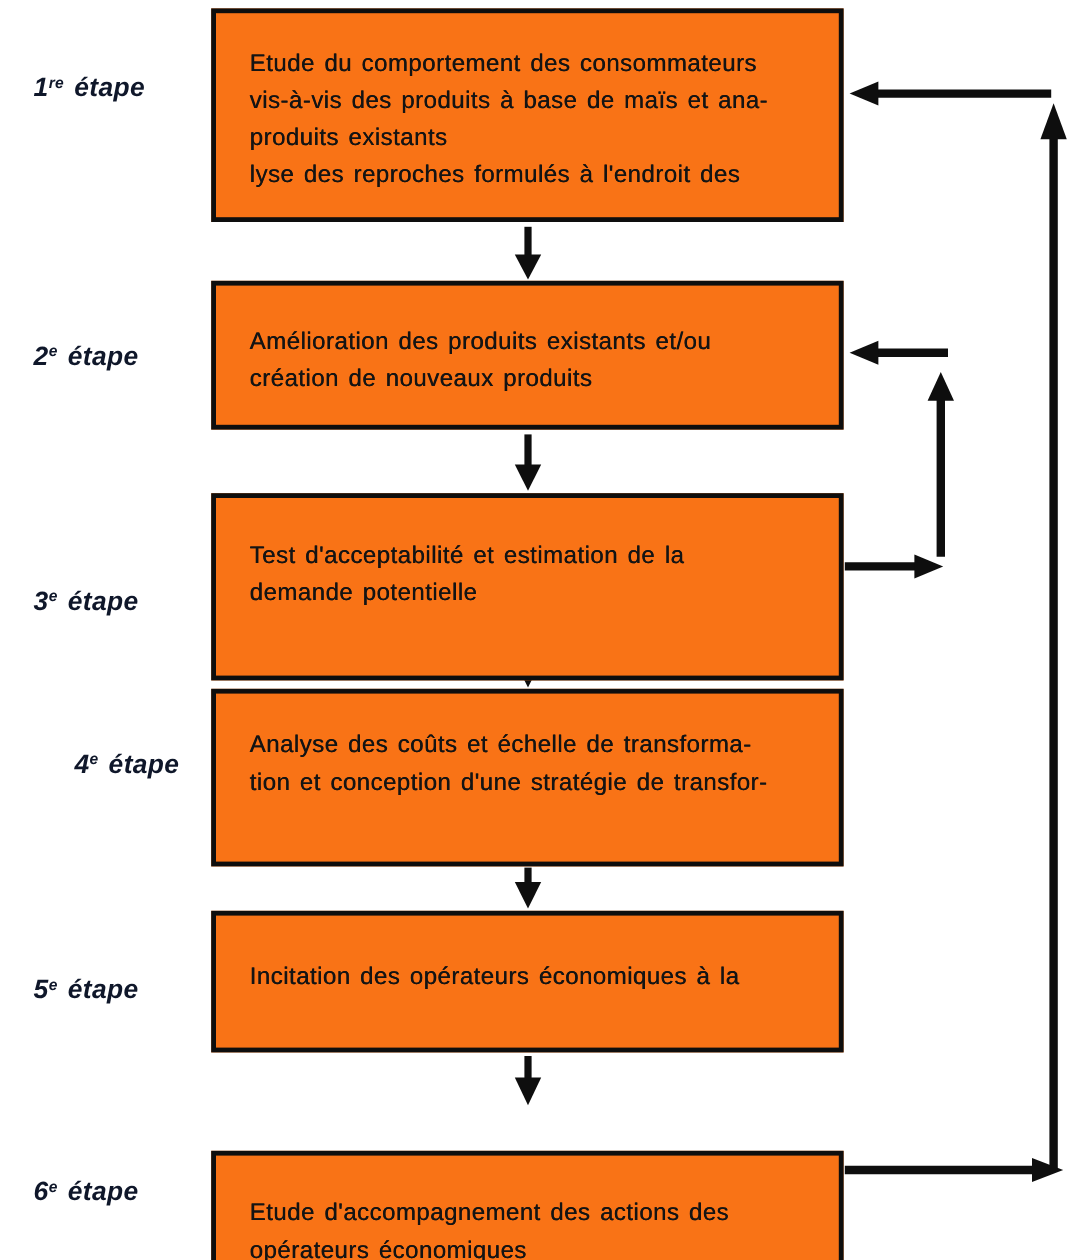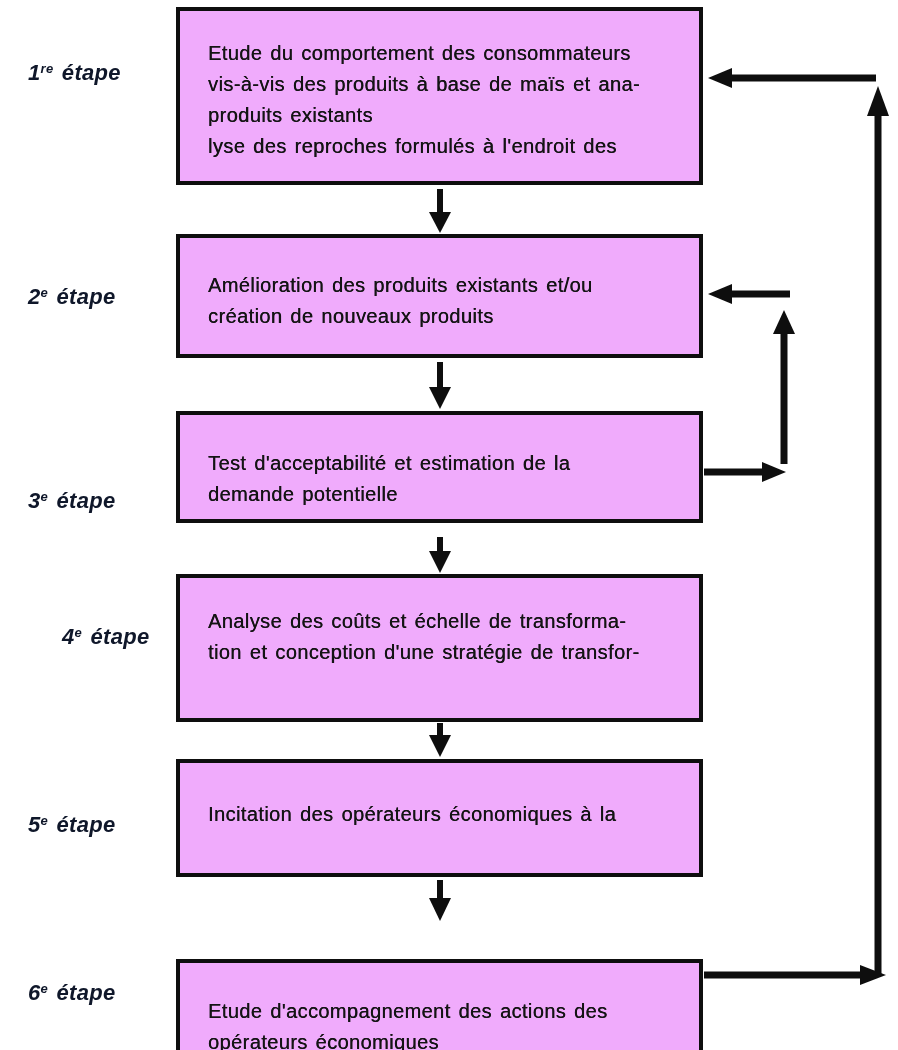--- a/index.html
+++ b/index.html
@@ -23,36 +23,36 @@
     width: 898px;
     height: 1050px;
     pointer-events: none;
   }
   .step-box {
     position: absolute;
     left: 176px;
     width: 527px;
     box-sizing: border-box;
     border: 4px solid #0e0e0e;
-    background: #f0abfc;
+    background: #f97316;
     padding-left: 28px;
     padding-right: 18px;
   }
   .step-box .txt-line {
     font-size: 20px;
     line-height: 31px;
     letter-spacing: 0.4px;
     word-spacing: 2px;
     white-space: nowrap;
     color: #141414;
     text-shadow: 0.3px 0 0 currentColor;
   }
   .box-1 { top: 7px;   height: 178px; padding-top: 27px; }
   .box-2 { top: 234px; height: 124px; padding-top: 32px; }
-  .box-3 { top: 411px; height: 112px; padding-top: 33px; }
+  .box-3 { top: 411px; height: 156px; padding-top: 33px; }
   .box-4 { top: 574px; height: 148px; padding-top: 28px; }
   .box-5 { top: 759px; height: 118px; padding-top: 36px; }
   .box-6 { top: 923px; height: 144px; padding-top: 33px; margin-top: 36px; }
 
   .step-label {
     position: absolute;
     left: 28px;
     width: 130px;
     font-size: 22px;
     font-weight: bold;

